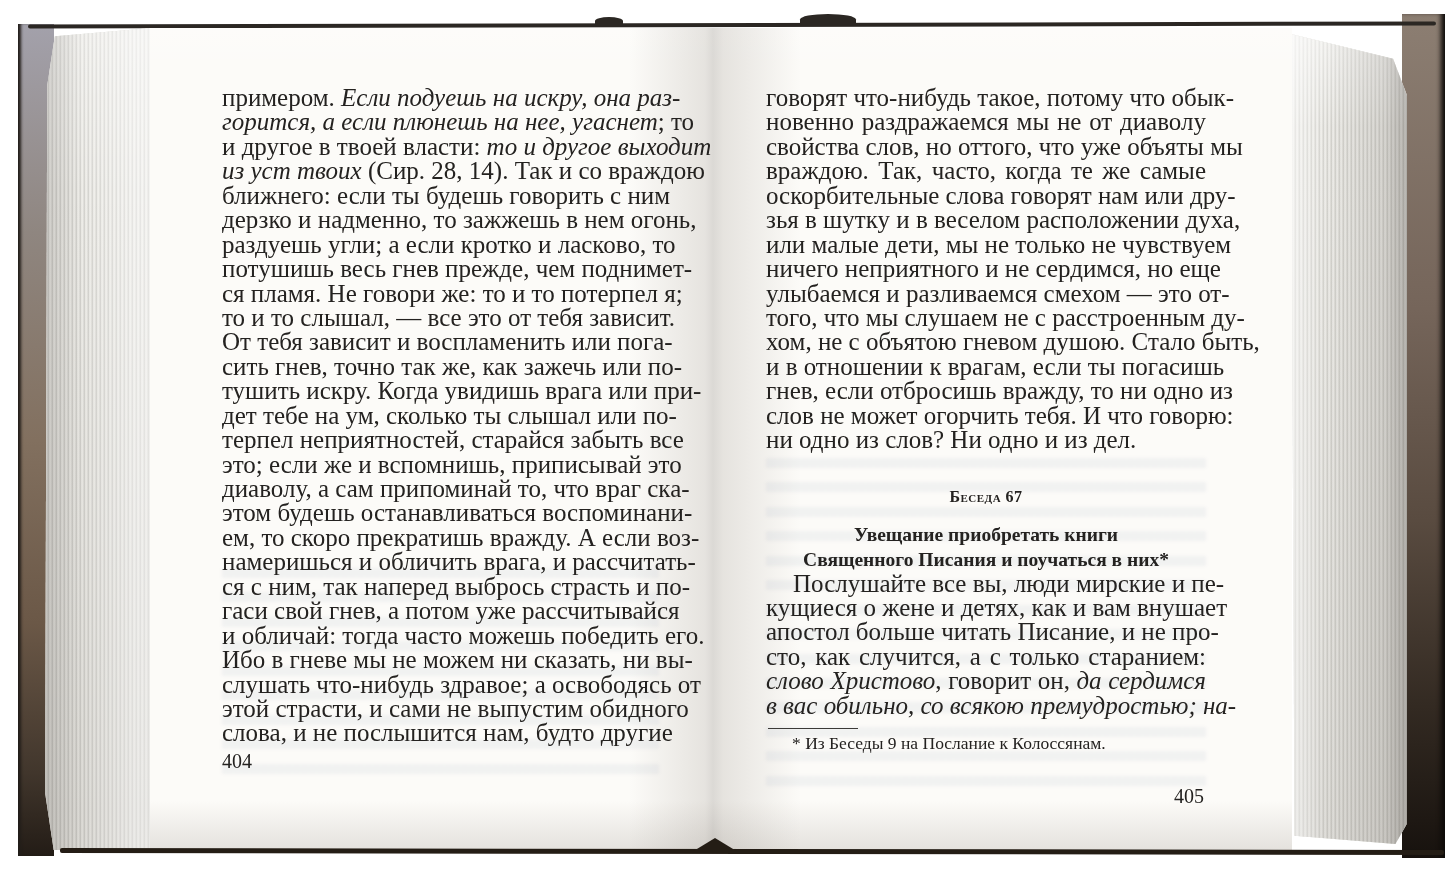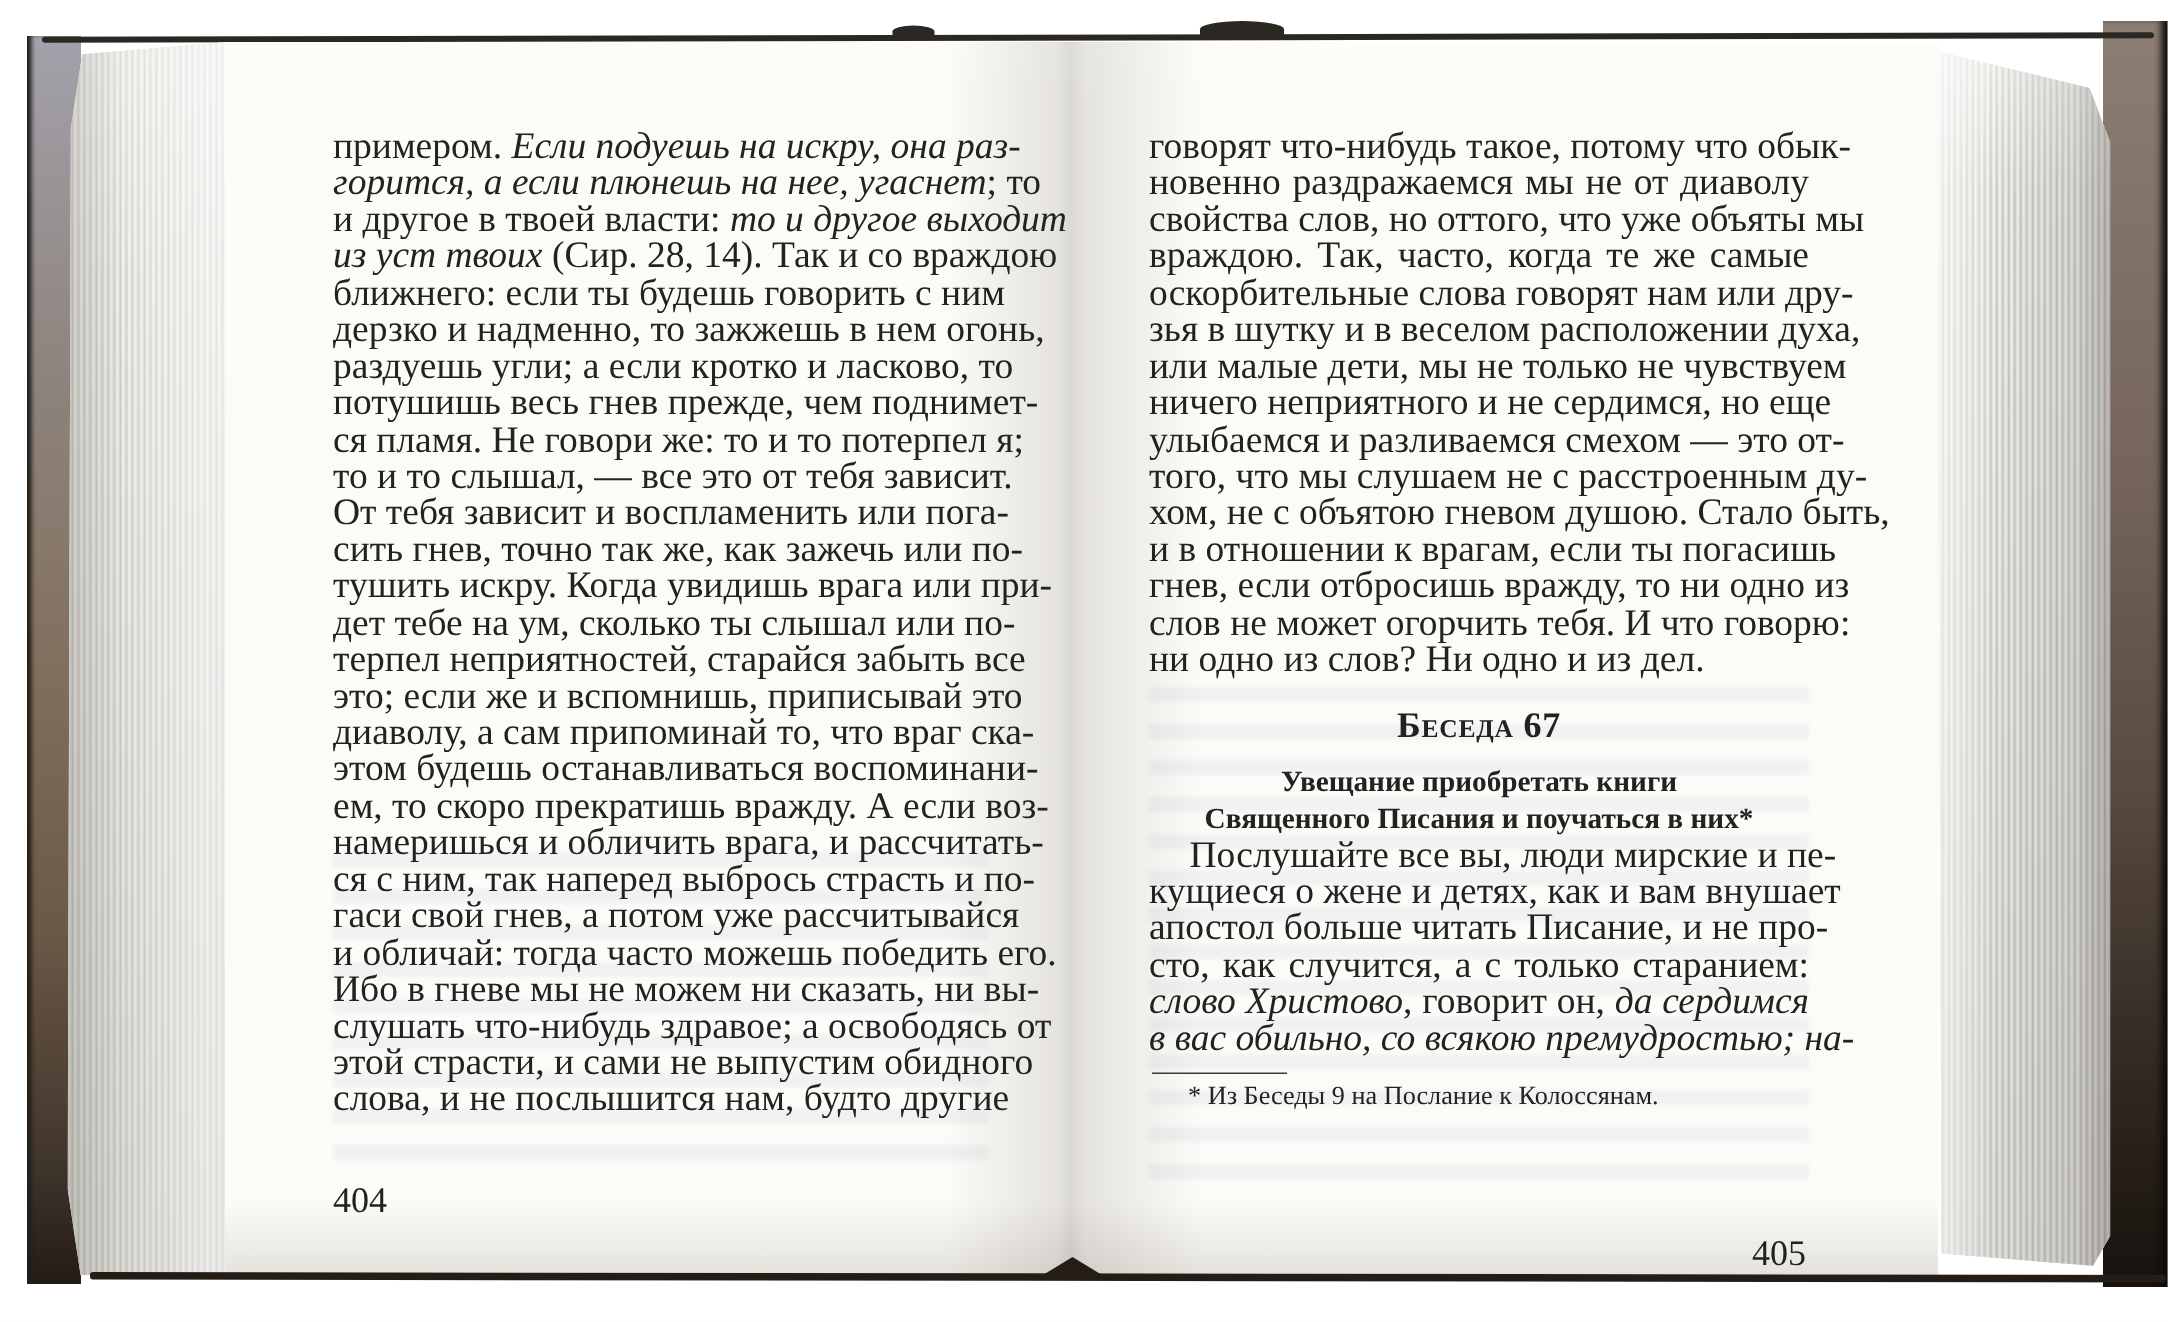--- a/index.html
+++ b/index.html
@@ -56,28 +56,28 @@
   .col{position:absolute;top:58px;}
   .col-left{left:72px;width:437px;height:760px;}
   .col-right{left:616px;width:440px;height:760px;}
 
   .line{height:24.45px;line-height:24.45px;font-size:25px;
         text-align:justify;text-align-last:justify;white-space:nowrap;}
   .line.noj{text-align-last:left;}
   .line.indent{text-indent:27px;}
   .it{font-style:italic;}
 
-  .chapter-title{margin-top:17px;height:28px;line-height:28px;text-align:center;
-    font-weight:bold;font-size:24px;font-variant:small-caps;letter-spacing:0.5px;}
+  .chapter-title{margin-top:30px;height:28px;line-height:28px;text-align:center;
+    font-weight:bold;font-size:16px;font-variant:small-caps;letter-spacing:0.5px;}
   .chapter-subtitle{margin-top:11px;text-align:center;font-weight:bold;
     font-size:19.5px;line-height:25px;}
   .footnote-rule{margin:10px 0 4px 2px;width:90px;border-top:1.6px solid #3c3a37;}
   .footnote{font-size:17.5px;line-height:21px;text-indent:26px;}
 
-  .pagenum{position:absolute;top:702px;font-size:24px;}
+  .pagenum{position:absolute;top:664px;font-size:20px;}
   .pagenum.pl{left:0;}
   .pagenum.pr{right:2px;margin-top:35px;}
 </style>
 </head>
 <body>
 
 <div class="scene">
   <div class="bg-left"></div>
   <div class="bg-right"></div>
 

